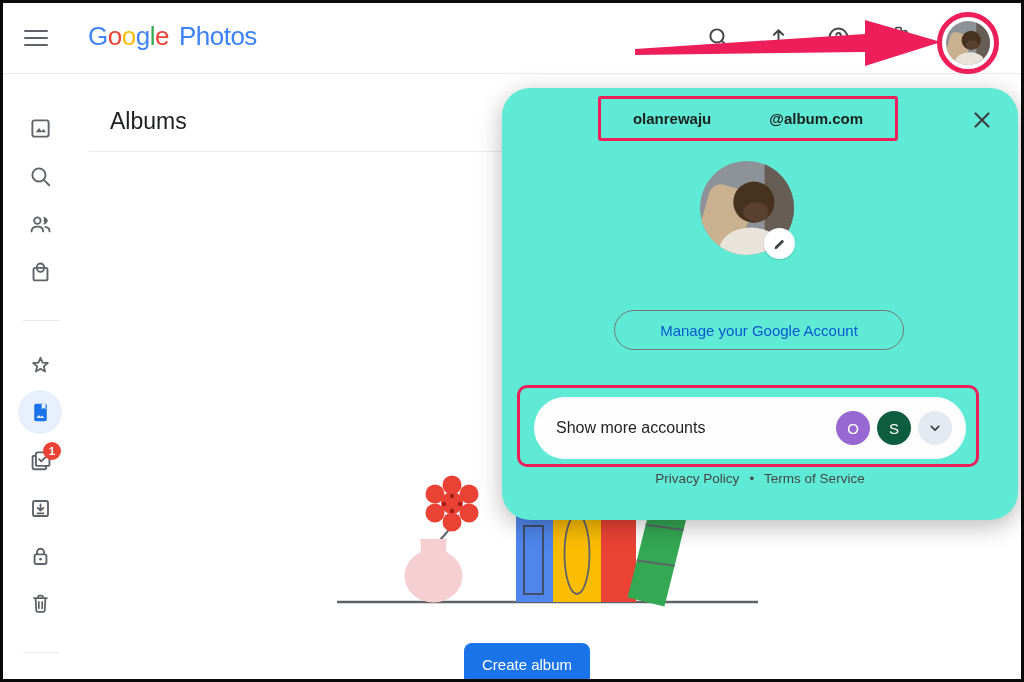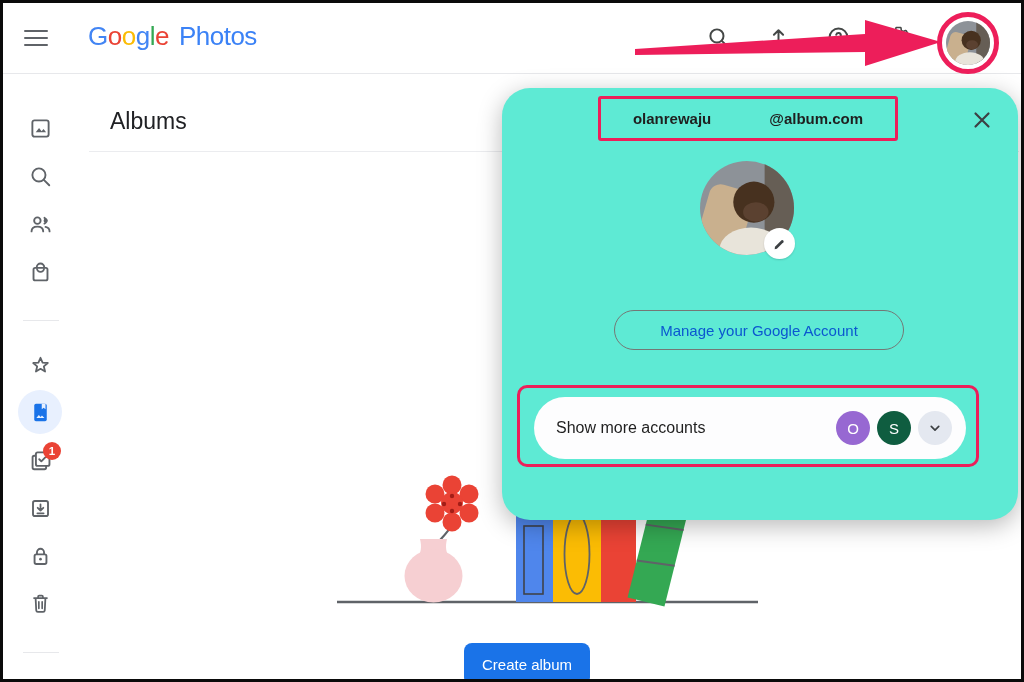--- a/index.html
+++ b/index.html
@@ -298,15 +298,20 @@
           <span class="acct-circle acct-green">S</span>
           <span class="chev-circle">
             <svg viewBox="0 0 24 24" width="20" height="20">
               <path d="M7.5 10l4.5 4.5L16.5 10" fill="none" stroke="#3c4043" stroke-width="2" stroke-linecap="round" stroke-linejoin="round"></path>
             </svg>
           </span>
         </span>
       </button>
     </div>
 
+    <div class="popup-footer">
+      <a class="footer-link">Privacy Policy</a>
+      <span>•</span>
+      <a class="footer-link">Terms of Service</a>
+    </div>
   </section>
 
 </div>
 
 </body></html>

